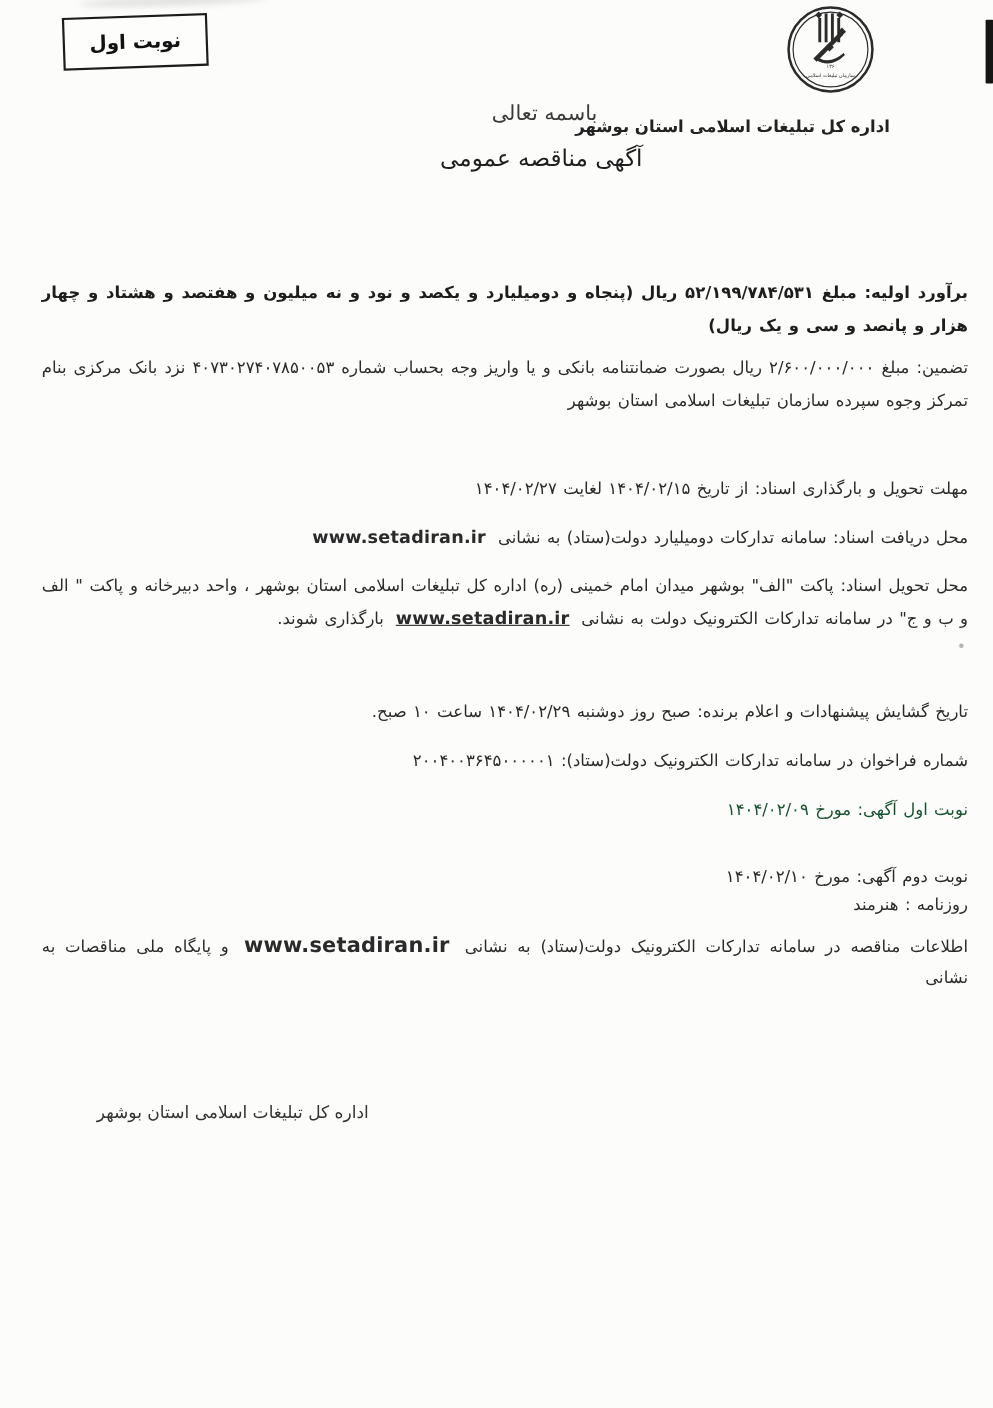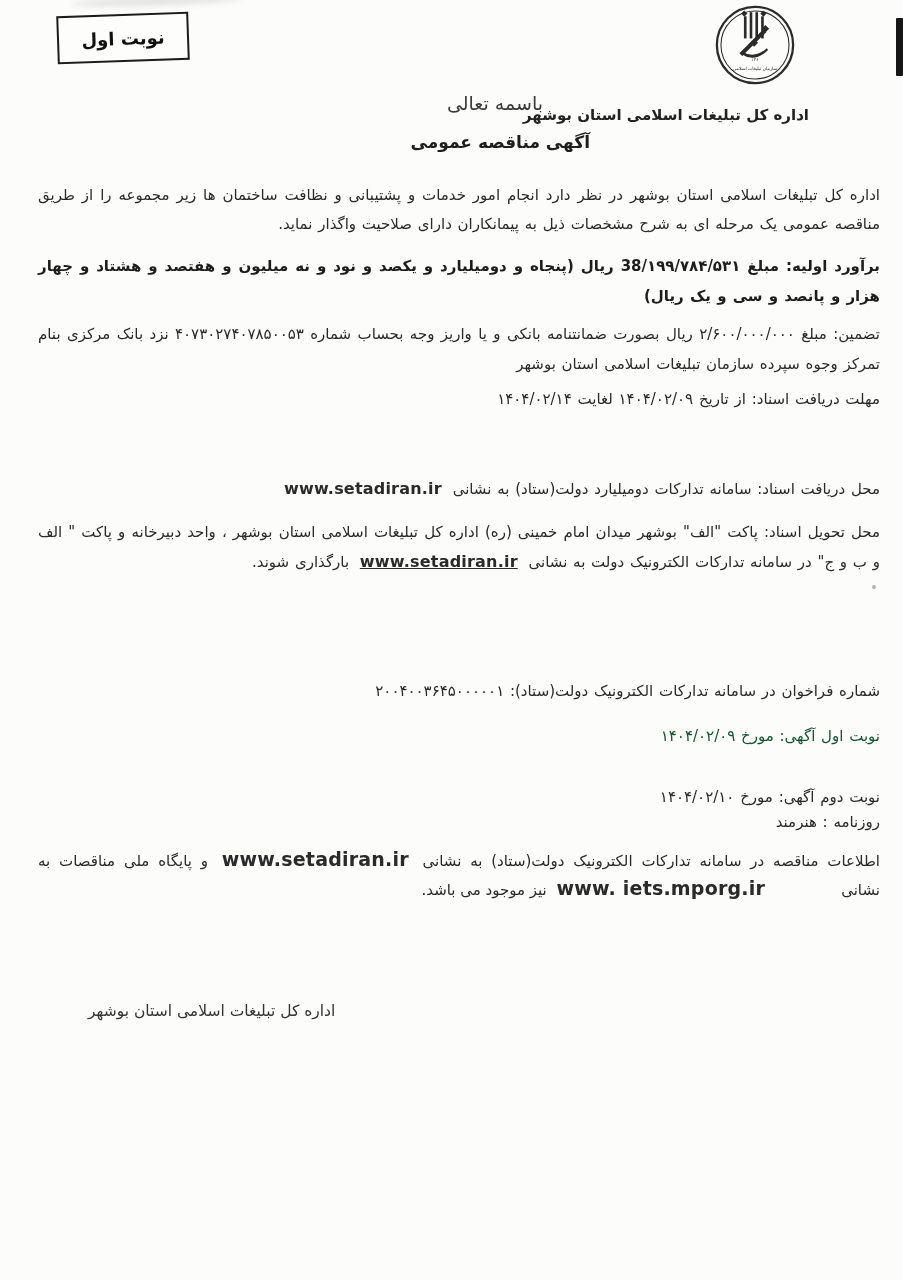--- a/index.html
+++ b/index.html
@@ -27,22 +27,22 @@
     position:absolute;right:94px;top:106px;
     direction:rtl;white-space:nowrap;
     font-size:15px;font-weight:bold;color:#222;
   }
   .basmala{
     position:absolute;left:420px;top:92px;width:150px;
     text-align:center;direction:rtl;font-size:19px;color:#3a3a3a;
   }
   .doc-title{
     position:absolute;left:400px;top:132px;width:190px;
-    text-align:right;direction:rtl;
-    font-size:17px;font-weight:bold;color:#1e1e1e;
+    text-align:left;direction:rtl;
+    font-size:21px;font-weight:normal;color:#1e1e1e;
   }
   .para{
     position:absolute;left:38px;width:842px;
     margin:0;direction:rtl;text-align:justify;
     font-size:15px;line-height:29px;color:#2a2a2a;
     word-spacing:1px;
   }
   .para.bold{font-weight:bold;color:#1d1d1d;line-height:30px;}
   .line{
     position:absolute;right:23px;
@@ -115,56 +115,52 @@
       <text x="50" y="70" text-anchor="middle" font-size="5.5" fill="#2b2b2b">۱۳۶</text>
       <text x="50" y="80" text-anchor="middle" font-size="5.5" fill="#2b2b2b" direction="rtl">سازمان تبلیغات اسلامی</text>
     </svg>
   </div>
 
   <div class="org-name">اداره کل تبلیغات اسلامی استان بوشهر</div>
 
   <div class="basmala">باسمه تعالی</div>
   <div class="doc-title">آگهی مناقصه عمومی</div>
 
-  <p class="para" style="top:181px">اداره کل تبلیغات اسلامی استان بوشهر در نظر دارد انجام امور خدمات و پشتیبانی و نظافت ساختمان ها زیر مجموعه را از طریق مناقصه عمومی یک مرحله ای به شرح مشخصات ذیل به پیمانکاران دارای صلاحیت واگذار نماید.</p>
 
-  <p class="para bold" style="top:251px">برآورد اولیه: مبلغ 38/۱۹۹/۷۸۴/۵۳۱ ریال (پنجاه و دومیلیارد و یکصد و نود و نه میلیون و هفتصد و هشتاد و چهار هزار و پانصد و سی و یک ریال)</p>
+  <p class="para bold" style="top:251px">برآورد اولیه: مبلغ ۵۲/۱۹۹/۷۸۴/۵۳۱ ریال (پنجاه و دومیلیارد و یکصد و نود و نه میلیون و هفتصد و هشتاد و چهار هزار و پانصد و سی و یک ریال)</p>
 
   <p class="para" style="top:319px;line-height:30px">تضمین: مبلغ ۲/۶۰۰/۰۰۰/۰۰۰ ریال بصورت ضمانتنامه بانکی و یا واریز وجه بحساب شماره ۴۰۷۳۰۲۷۴۰۷۸۵۰۰۵۳ نزد بانک مرکزی بنام تمرکز وجوه سپرده سازمان تبلیغات اسلامی استان بوشهر</p>
 
-  <div class="line" style="top:390px">مهلت دریافت اسناد: از تاریخ ۱۴۰۴/۰۲/۰۹ لغایت ۱۴۰۴/۰۲/۱۴</div>
 
+  <div class="line" style="top:435px">مهلت تحویل و بارگذاری اسناد: از تاریخ ۱۴۰۴/۰۲/۱۵ لغایت ۱۴۰۴/۰۲/۲۷</div>
 
   <div class="line" style="top:479px">
     <span>محل دریافت اسناد: سامانه تدارکات دومیلیارد دولت(ستاد) به نشانی</span>
     <span class="url url-md">www.setadiran.ir</span>
   </div>
 
   <p class="para" style="top:517px;line-height:30px">
     <span>محل تحویل اسناد: پاکت "الف" بوشهر میدان امام خمینی (ره) اداره کل تبلیغات اسلامی استان بوشهر ، واحد دبیرخانه و پاکت " الف و ب و ج" در سامانه تدارکات الکترونیک دولت به نشانی</span>
     <span class="url url-md underline">www.setadiran.ir</span>
     <span>بارگذاری شوند.</span>
   </p>
 
 
+  <div class="line" style="top:638px">تاریخ گشایش پیشنهادات و اعلام برنده: صبح روز دوشنبه ۱۴۰۴/۰۲/۲۹ ساعت ۱۰ صبح.</div>
 
   <div class="line" style="top:682px">شماره فراخوان در سامانه تدارکات الکترونیک دولت(ستاد): ۲۰۰۴۰۰۳۶۴۵۰۰۰۰۰۱</div>
 
   <div class="line" style="top:727px;color:#14532d">نوبت اول آگهی: مورخ ۱۴۰۴/۰۲/۰۹</div>
 
   <div class="line" style="top:788px">نوبت دوم آگهی: مورخ ۱۴۰۴/۰۲/۱۰</div>
 
   <div class="line" style="top:813px">روزنامه : هنرمند</div>
 
   <p class="para" style="top:845px;text-align:justify;text-align-last:justify">
     <span>اطلاعات مناقصه در سامانه تدارکات الکترونیک دولت(ستاد) به نشانی</span>
     <span class="url url-lg">www.setadiran.ir</span>
     <span>و پایگاه ملی مناقصات به نشانی</span>
   </p>
 
-  <div class="info-line2" style="top:877px">
-    <span class="url url-lg">www. iets.mporg.ir</span>
-    <span>نیز موجود می باشد.</span>
-  </div>
 
   <div class="signature">اداره کل تبلیغات اسلامی استان بوشهر</div>
 
 </div>
 
 </body></html>

